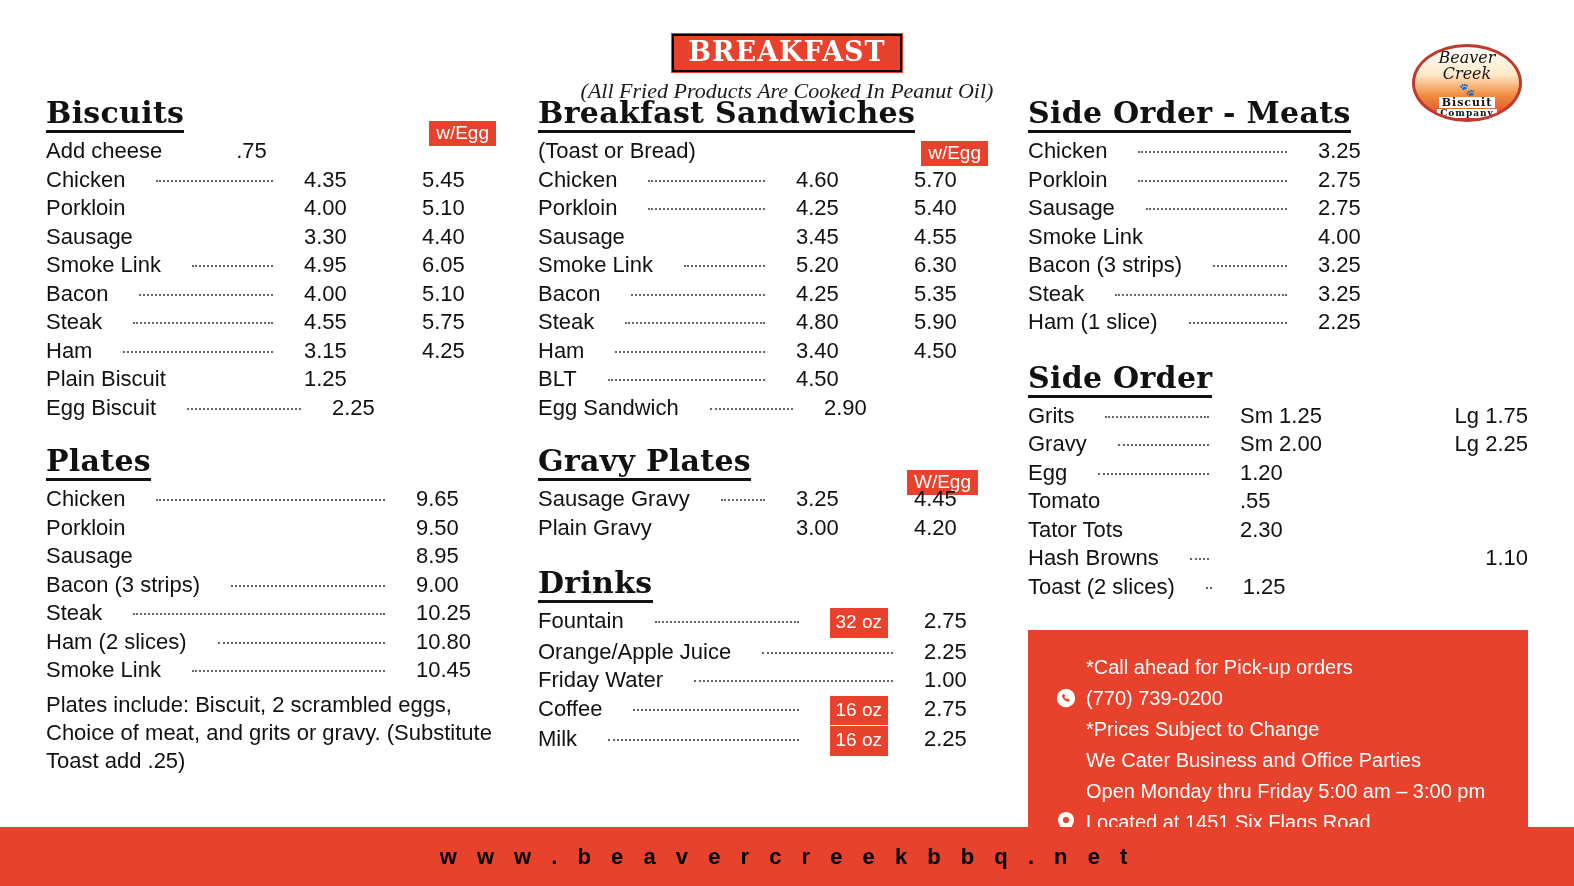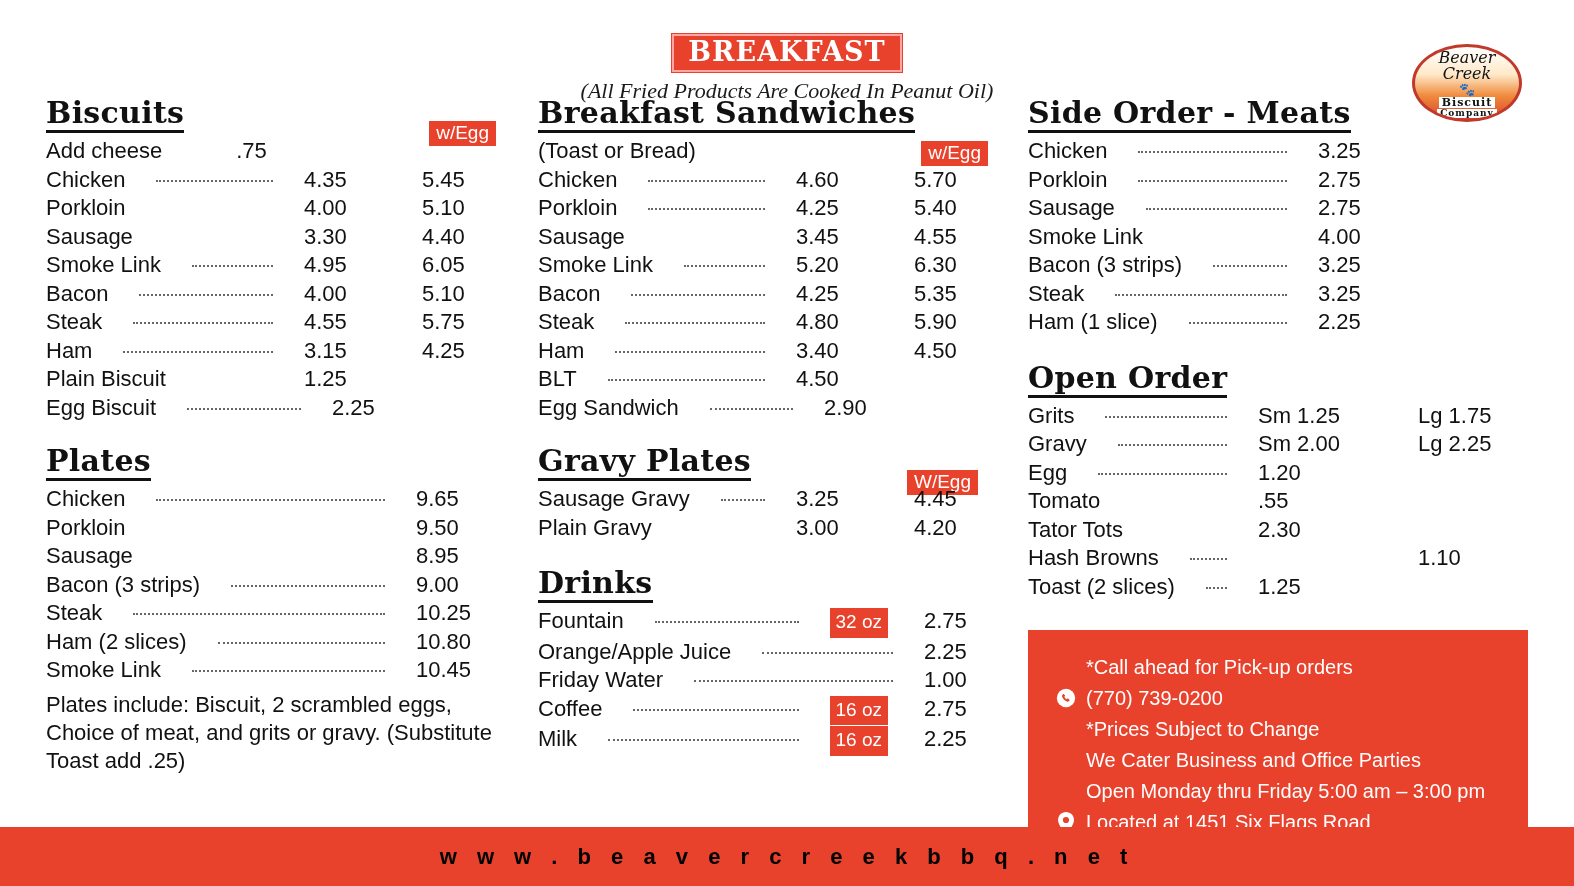--- a/index.html
+++ b/index.html
@@ -22,21 +22,21 @@
   }
   .breakfast-badge {
     display:inline-block;
     background:#e8412c;
     color:#fff;
     font-family:"DejaVu Serif", serif;
     font-weight:bold;
     font-size:27px;
     letter-spacing:1px;
     padding:2px 14px 4px 14px;
-    border:2px solid #fca5a5;
+    border:2px solid #000000;
     box-shadow:0 0 0 1px #e8412c;
     line-height:1.05;
   }
   .subtitle {
     font-family:"Liberation Serif", serif;
     font-style:italic;
     font-size:22px;
     margin-top:6px;
     color:#1a1a1a;
   }
@@ -128,21 +128,21 @@
   }
   .note {
     font-size:22px; line-height:28px; margin-top:6px; color:#111;
   }
 
   
   .p1 { width:74px; }
   .p2 { width:74px; margin-left:16px; }
 
   .sm-lg .sm { width:118px; }
-  .sm-lg .lg { width:110px; margin-left:14px; }
+  .sm-lg .lg { width:110px; margin-left:32px;text-align:right; }
 
   .oz-tag {
     display:inline-block;
     background:#e8412c; color:#fff;
     font-size:19px; padding:0 6px 1px 6px; margin-right:8px;
   }
 
   
   .info {
     position:absolute;
@@ -466,21 +466,21 @@
         <span class="pr" style="width:60px;">3.25</span>
       </div>
       <div class="row">
         <span class="nm">Ham (1 slice)</span>
         <span class="dots"></span>
         <span class="pr" style="width:60px;">2.25</span>
       </div>
     </div>
 
     <div class="sec-head" style="margin-top:24px;">
-      <span class="sec-title">Open Order</span>
+      <span class="sec-title">Side Order</span>
     </div>
 
     <div class="rows sm-lg">
       <div class="row">
         <span class="nm">Grits</span>
         <span class="dots"></span>
         <span class="pr sm">Sm 1.25</span>
         <span class="pr lg">Lg 1.75</span>
       </div>
       <div class="row">

